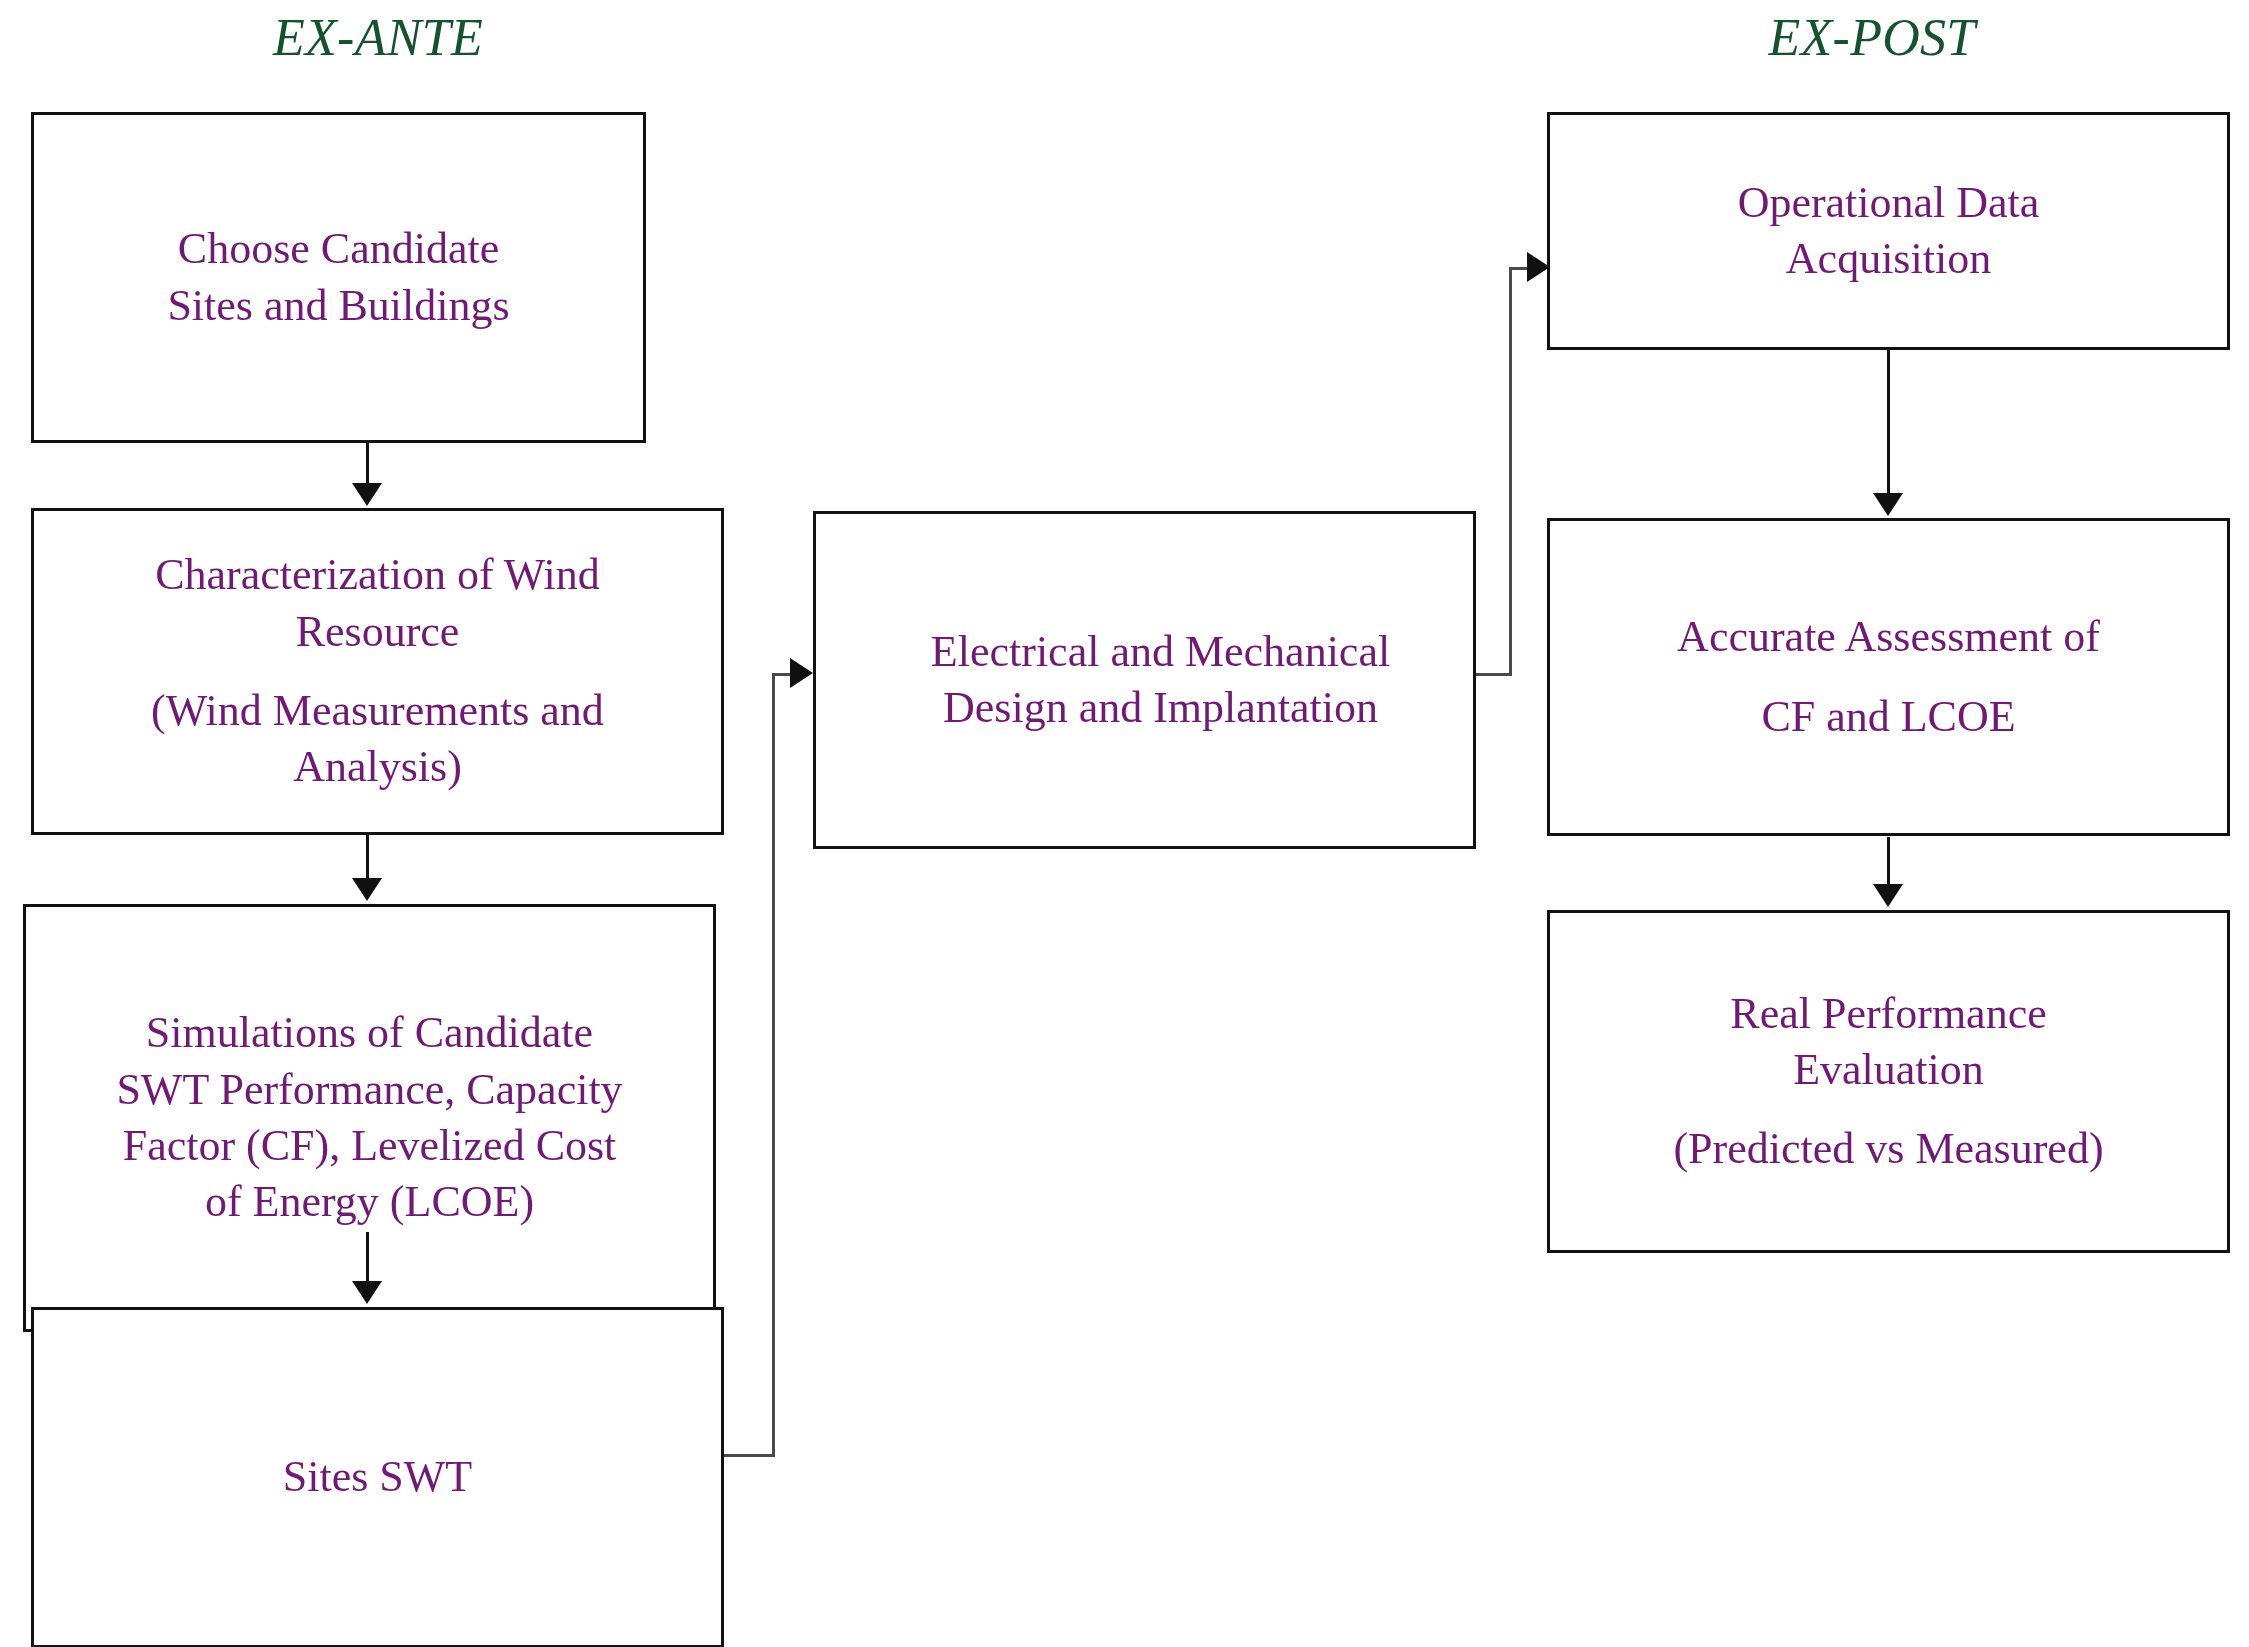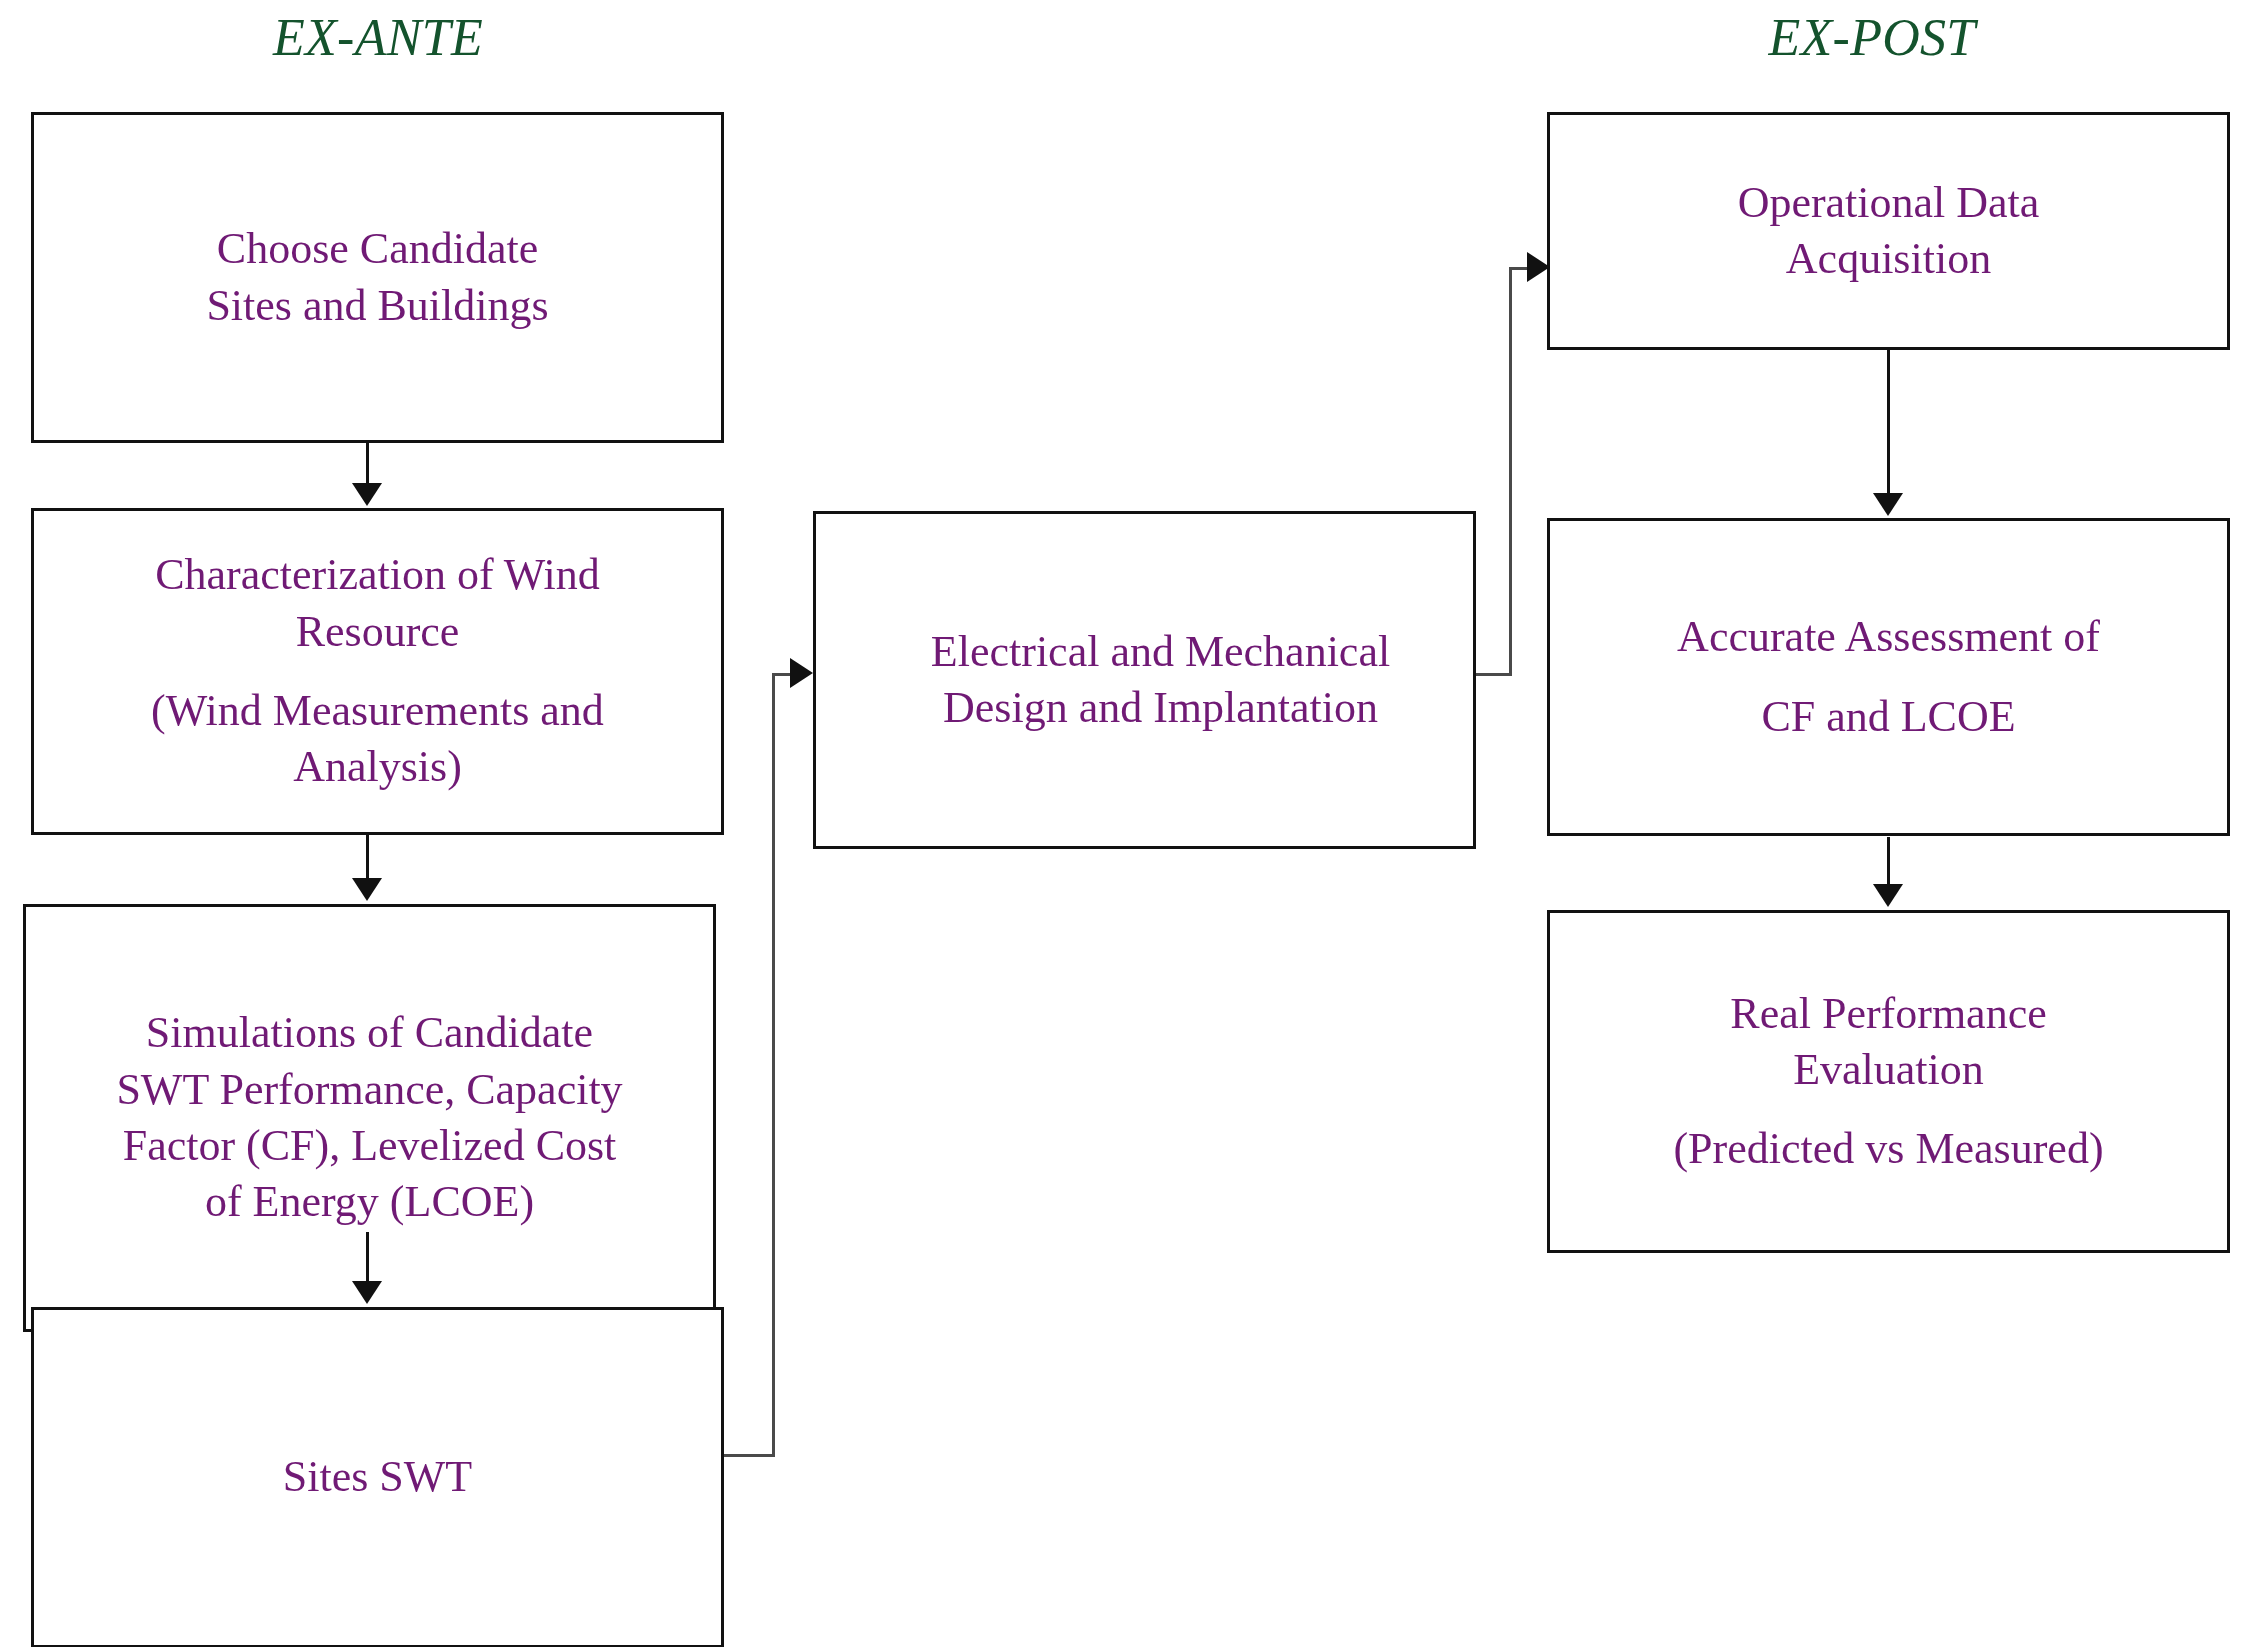--- a/index.html
+++ b/index.html
@@ -43,21 +43,21 @@
     text-align: center;
     font-size: 44px;
     line-height: 1.28;
     padding: 0 12.3px;
     box-sizing: border-box;
     color: #701a75;
   }
   .node-text .gap { display: block; height: 23px; }
 
   
-  #node-sites       { left: 31px;   top: 112px;  width: 693px; height: 331px; }
+  #node-sites       { left: 31px;   top: 112px;  width: 615px; height: 331px; }
   #node-wind        { left: 31px;   top: 508px;  width: 693px; height: 327px; }
   #node-sim         { left: 23px;   top: 904px; width: 693px; height: 428px; }
   #node-swt         { left: 31px;   top: 1307px; width: 693px; height: 341px; }
 
   
   #node-design      { left: 813px; top: 511px;  width: 663px;  height: 338px; padding-left: 32px; }
 
   
   #node-opdata      { left: 1547px; top: 112px;  width: 683px; height: 238px; }
   #node-assess      { left: 1547px; top: 518px;  width: 683px; height: 318px; }

